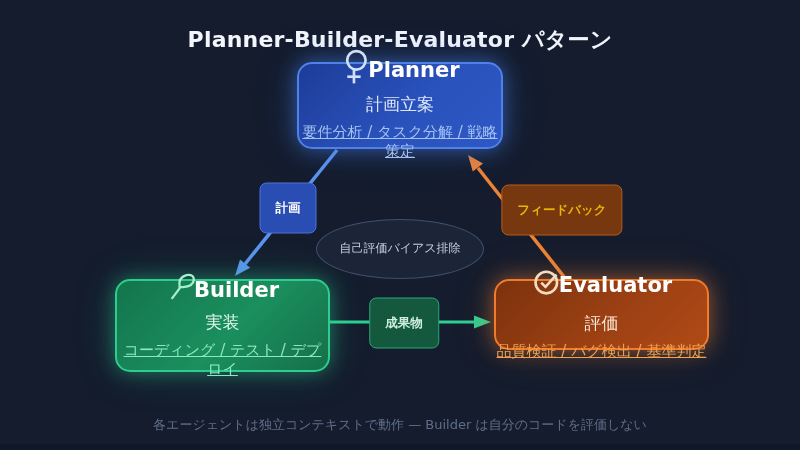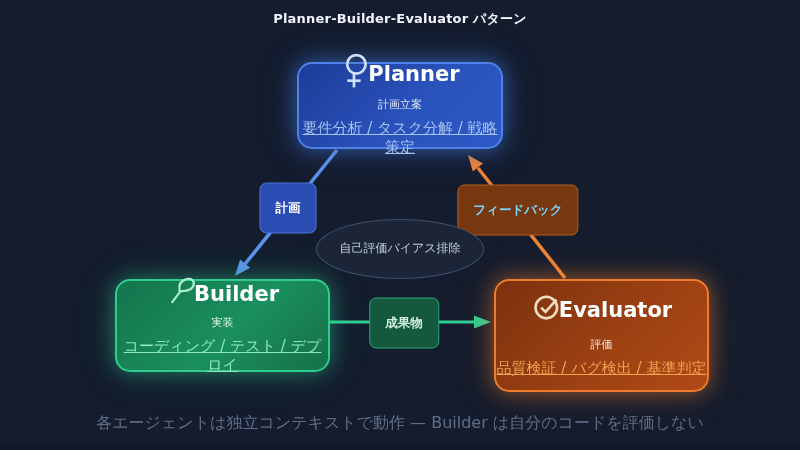--- a/index.html
+++ b/index.html
@@ -2,33 +2,33 @@
 <html><head>
 <meta charset="utf-8">
 <style>
   html,body{margin:0;padding:0;background:#0b111d;}
   .canvas{
     position:relative;width:800px;height:450px;overflow:hidden;
     background:#141c2d;
     font-family:"DejaVu Sans","Liberation Sans",sans-serif;
   }
   .diagram-title{
-    position:absolute;top:10px;left:0;width:100%;
-    text-align:center;font-size:13px;font-weight:bold;color:#f2f5fb;
+    position:absolute;top:25px;left:0;width:100%;
+    text-align:center;font-size:22px;font-weight:bold;color:#f2f5fb;
     letter-spacing:.2px;
   }
   .arrows{position:absolute;left:0;top:0;width:800px;height:450px;pointer-events:none;}
   .node{
     position:absolute;text-align:center;border-radius:15px;
     display:flex;flex-direction:column;align-items:center;justify-content:center;
     box-sizing:border-box;
   }
   .node-title{display:flex;align-items:center;justify-content:center;}
   .node-name{font-weight:bold;color:#ffffff;font-size:21px;}
-  .node-subtitle{font-size:11px;margin-top:4px;}
+  .node-subtitle{font-size:17px;margin-top:4px;}
   .node-detail{font-size:15px;margin-top:7px;text-decoration:underline;}
   .icon{display:inline-flex;margin-right:-6px;transform:translateY(-3px);}
 
   .planner{
     left:297px;top:62px;width:206px;height:87px;
     background:linear-gradient(135deg,#1d3c98 0%,#2a52bc 55%,#2e58c6 100%);
     border:2px solid #4f82e8;
     box-shadow:0 0 20px rgba(70,125,238,.55),0 0 44px rgba(70,125,238,.22);
   }
   .planner .node-subtitle{color:#dbe6fa;}
@@ -38,48 +38,48 @@
     left:90px;top:279px;width:215px;height:93px;
     background:linear-gradient(135deg,#13754d 0%,#1b8f5e 55%,#157049 100%);
     border:2px solid #2ecc8f;
     box-shadow:0 0 20px rgba(46,204,143,.45),0 0 44px rgba(46,204,143,.18);
     margin-left:25px;
   }
   .builder .node-subtitle{color:#e2f7ec;}
   .builder .node-detail{color:#8ce8c0;}
 
   .evaluator{
-    left:494px;top:279px;width:215px;height:113px;
+    left:494px;top:279px;width:215px;height:71px;
     background:linear-gradient(135deg,#7c320d 0%,#9c4013 55%,#b04a16 100%);
     border:2px solid #ee7b2e;
     box-shadow:0 0 20px rgba(238,123,46,.5),0 0 44px rgba(238,123,46,.2);
     text-align:right;
   }
   .evaluator .node-subtitle{color:#fbe9d8;margin-top:10px;}
   .evaluator .node-detail{color:#f0a24e;}
 
   .edge-label{
     position:absolute;transform:translate(-50%,-50%);
     font-size:12.5px;font-weight:bold;white-space:nowrap;
     padding:16px 15px;border-radius:7px;
   }
   .label-plan{left:288px;top:208px;background:#2a4db4;border:1px solid #4a74d8;color:#ffffff;}
-  .label-feedback{left:518px;top:210px;background:#77380f;border:1px solid #b55d1f;color:#7dd3fc;}
+  .label-feedback{left:562px;top:210px;background:#77380f;border:1px solid #b55d1f;color:#eab308;}
   .label-deliverable{left:404px;top:323px;background:#14583e;border:1px solid #2aa876;color:#cdeede;}
 
   .center-note{
     position:absolute;left:400px;top:249px;transform:translate(-50%,-50%);
     width:166px;height:58px;border-radius:50%;
     background:#1b2537;border:1px solid #3e506c;
     display:flex;align-items:center;justify-content:center;
     color:#c5d1e2;font-size:12px;line-height:1.45;
   }
   .footer-note{
     position:absolute;left:0;bottom:16px;width:100%;
-    text-align:center;color:#5f6e88;font-size:16px;
+    text-align:center;color:#5f6e88;font-size:13px;
   }
   .bottom-edge{position:absolute;left:0;bottom:0;width:100%;height:6px;background:#101827;}
 </style>
 </head>
 <body>
 
 <div class="canvas">
 
   <div class="diagram-title">Planner-Builder-Evaluator パターン</div>
 

